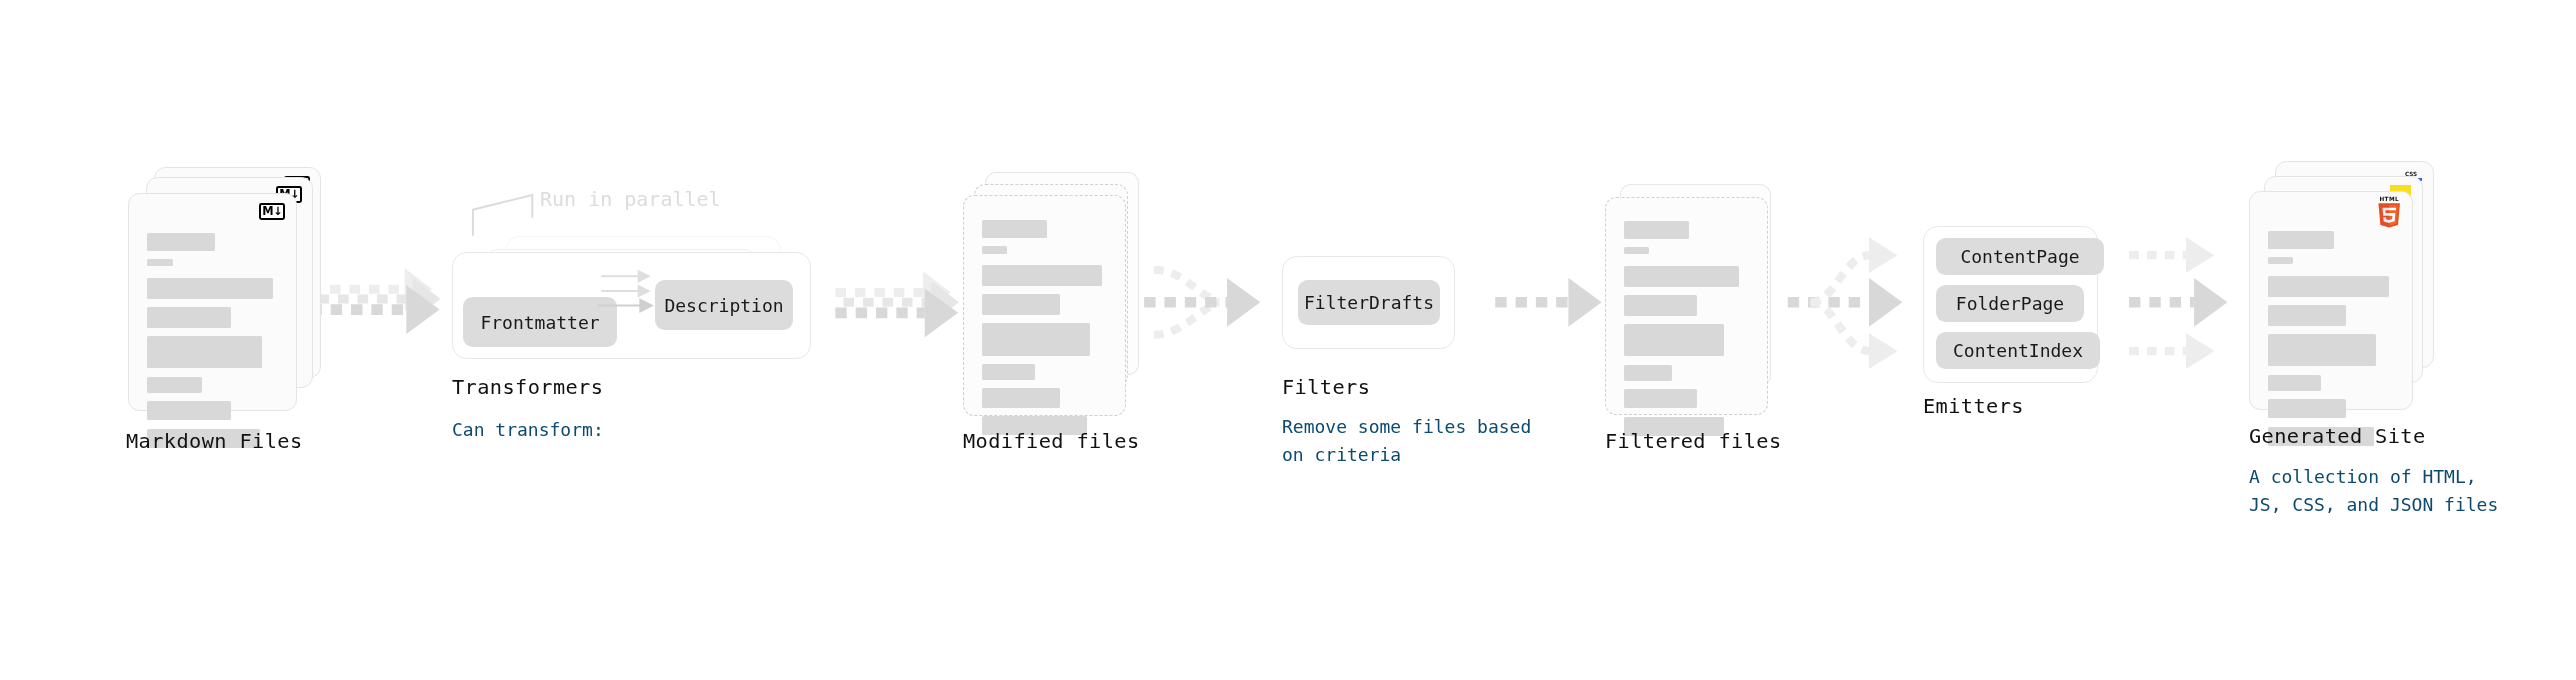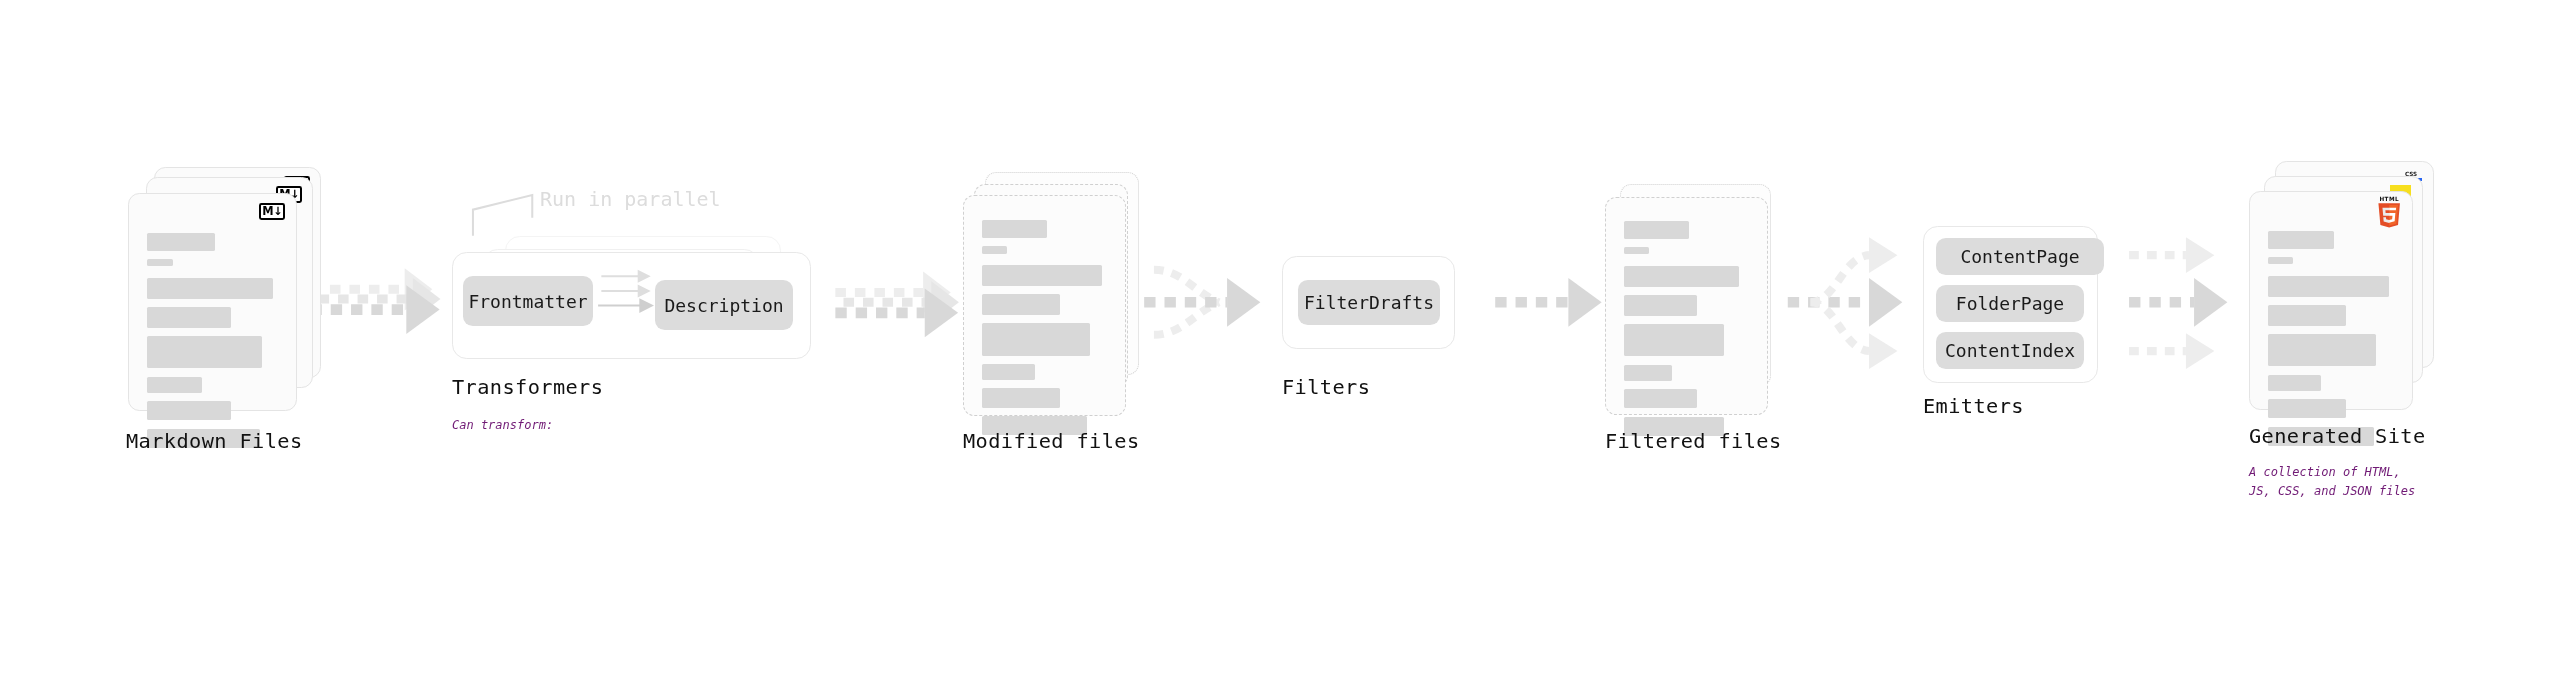--- a/index.html
+++ b/index.html
@@ -75,25 +75,24 @@
   
   .title {
     position: absolute;
     font-size: 20.3px;
     color: #111;
     white-space: nowrap;
     letter-spacing: 0.4px;
   }
   .desc {
     position: absolute;
-    font-size: 12px;
-    color: #701a75;
+    font-size: 18px;
+    color: #0c4a6e;
     line-height: 1.55;
     white-space: pre-line;
-    font-style: italic;
   }
   .note {
     position: absolute;
     font-size: 20px;
     color: #dcdcdc;
     white-space: nowrap;
   }
   .bullets { position: absolute; font-size: 14px; color: #1c1c1c; line-height: 1.7; }
   .bullets .b { white-space: nowrap; }
 
@@ -195,21 +194,21 @@
   </div>
 
   <div class="panel ghost1" style="left:483px; top:249px; width:276px; height:104px;">
     <div class="chip ghost1" style="left:14.6px; top:18px; width:106px; height:44px;">&nbsp;</div>
     <div class="chip ghost1" style="left:154px; top:18px; width:107px; height:44px;">&nbsp;</div>
   </div>
 
   <div class="panel" style="left:452px; top:252px; width:359px; height:107px;">
   </div>
 
-  <div class="chip" style="left:463px; top:276px; width:130px; height:50px;">Frontmatter</div>
+  <div class="chip" style="left:463px; top:297px; width:154px; height:50px;">Frontmatter</div>
   <div class="chip" style="left:655px; top:280px; width:138px; height:50px;">Description</div>
 
   <svg class="overlay" viewBox="0 0 3170 838">
     <g stroke="#dedede" stroke-width="2.5" fill="#dedede">
       <line x1="740" y1="340" x2="786" y2="340"></line>
         <path d="M786,334 L798,340 L786,346 Z"></path>
       <line x1="740" y1="358" x2="786" y2="358"></line>
         <path d="M786,352 L798,358 L786,364 Z"></path>
     </g>
     <g stroke="#cfcfcf" stroke-width="2.5" fill="#cfcfcf">
@@ -235,20 +234,22 @@
         <div class="ln" style="width:62%; height:19.5px;"></div>
         <div class="ln" style="width:84%; height:19.5px;"></div>
       </div>
     </div>
   </div>
   <div class="title" style="left:963px; top:429px;">Modified files</div>
 
   <div class="panel" style="left:1282px; top:256px; width:173px; height:93px;"></div>
   <div class="chip" style="left:1298px; top:280px; width:142px; height:45px;">FilterDrafts</div>
   <div class="title" style="left:1282px; top:375px;">Filters</div>
+  <div class="desc" style="left:1282px; top:413px;">Remove some files based
+on criteria</div>
 
   <div class="doc-stack">
     <div class="doc dotted" style="left:1620px; top:184px; width:151px; height:203px;"></div>
     <div class="doc dashed" style="left:1605px; top:197px; width:163px; height:218px;">
       <div class="lines" style="top:23px;">
         <div class="ln" style="width:52%; height:18px;"></div>
         <div class="ln" style="width:20%; height:7.3px; margin-bottom:11.4px;"></div>
         <div class="ln" style="width:92%; height:21px;"></div>
         <div class="ln" style="width:58%; height:21px;"></div>
         <div class="ln" style="width:80%; height:32.5px;"></div>
@@ -256,21 +257,21 @@
         <div class="ln" style="width:58%; height:19.5px;"></div>
         <div class="ln" style="width:80%; height:19.5px;"></div>
       </div>
     </div>
   </div>
   <div class="title" style="left:1605px; top:429px;">Filtered files</div>
 
   <div class="panel" style="left:1923px; top:226px; width:175px; height:157px;"></div>
   <div class="chip" style="left:1936px; top:238px; width:168px; height:37px;">ContentPage</div>
   <div class="chip" style="left:1936px; top:285px; width:148px; height:37px;">FolderPage</div>
-  <div class="chip" style="left:1936px; top:332px; width:148px; height:37px;">ContentIndex</div>
+  <div class="chip" style="left:1936px; top:332px; width:164px; height:37px;">ContentIndex</div>
   <div class="title" style="left:1923px; top:394px;">Emitters</div>
 
   <div class="doc-stack">
     <div class="doc" style="left:2275px; top:161px; width:159px; height:207px;">
       <div class="css-badge badge" style="right:11.4px; top:7.3px;">
         <div class="t">CSS</div>
         <div class="bar"></div>
       </div>
     </div>
     <div class="doc" style="left:2264px; top:176px; width:159px; height:207px;">

